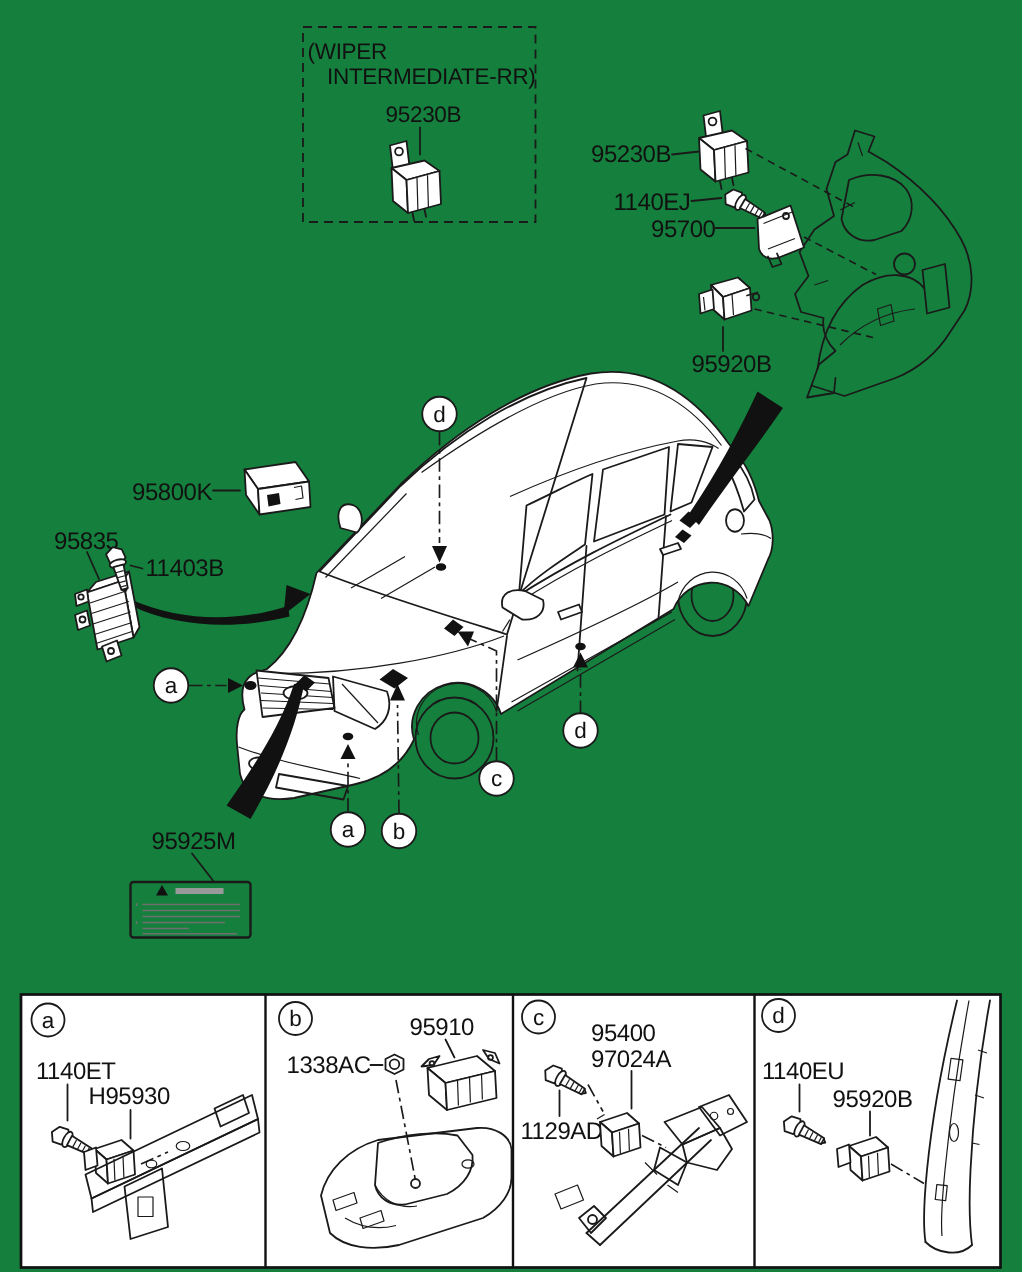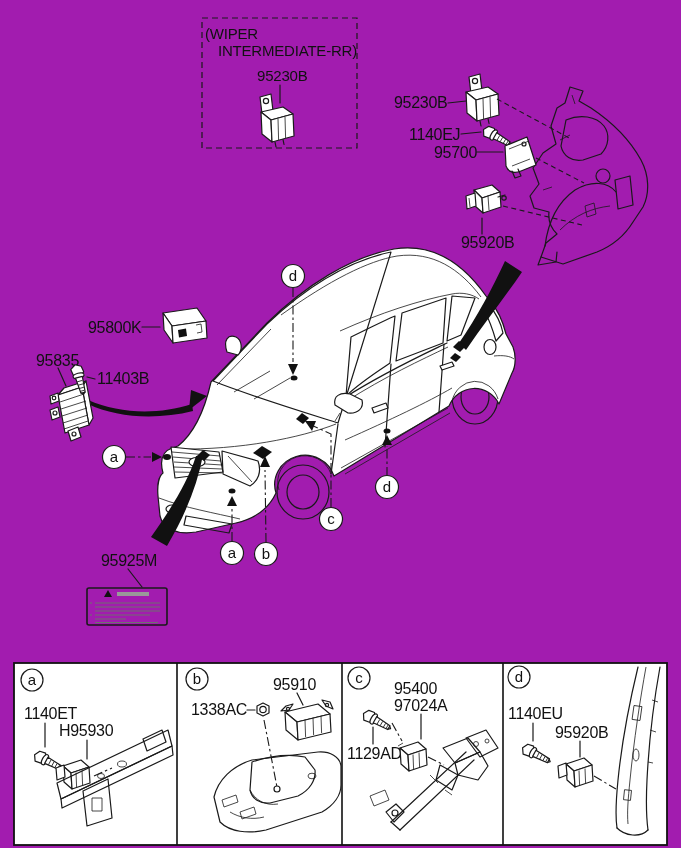--- a/index.html
+++ b/index.html
@@ -1,16 +1,16 @@
 <!DOCTYPE html>
 <html><head>
 <meta charset="utf-8">
 <style>
   html,body{margin:0;padding:0;background:#fff;}
-  .stage{position:relative;width:681px;height:848px;background:#a21caf;overflow:hidden;}
+  .stage{position:relative;width:681px;height:848px;background:#15803d;overflow:hidden;}
   svg{display:block;}
   .ln{fill:none;stroke:#1a1a1a;stroke-width:1.2;stroke-linejoin:round;stroke-linecap:round;}
   .ln2{fill:none;stroke:#1a1a1a;stroke-width:1.6;stroke-linejoin:round;}
   .thin{fill:none;stroke:#1a1a1a;stroke-width:0.8;stroke-linejoin:round;}
   .wh{fill:#ffffff;stroke:#1a1a1a;stroke-width:1.2;stroke-linejoin:round;}
   .blk{fill:#111;stroke:none;}
   .dash{fill:none;stroke:#1a1a1a;stroke-width:1.1;stroke-dasharray:5 3.5;}
   .dashdot{fill:none;stroke:#1a1a1a;stroke-width:1.1;stroke-dasharray:9 3 2.5 3;}
   .boxdash{fill:none;stroke:#1a1a1a;stroke-width:1.2;stroke-dasharray:6 4;}
   .lbl{font:16px "Liberation Sans",sans-serif;fill:#111;letter-spacing:-0.3px;}

